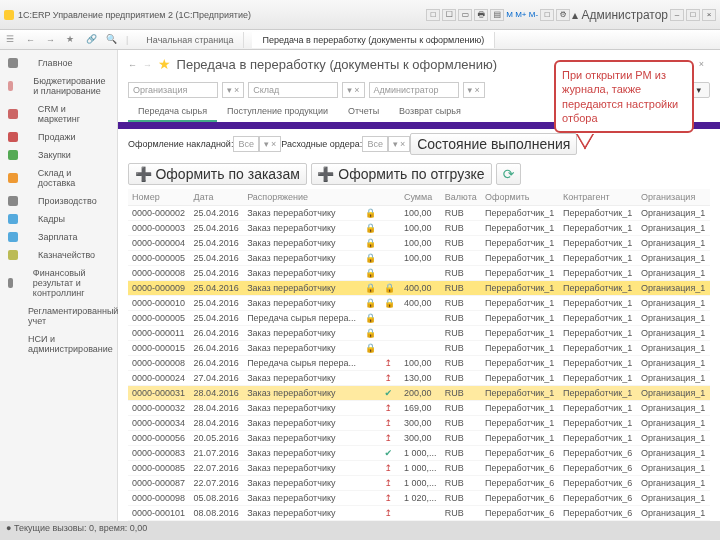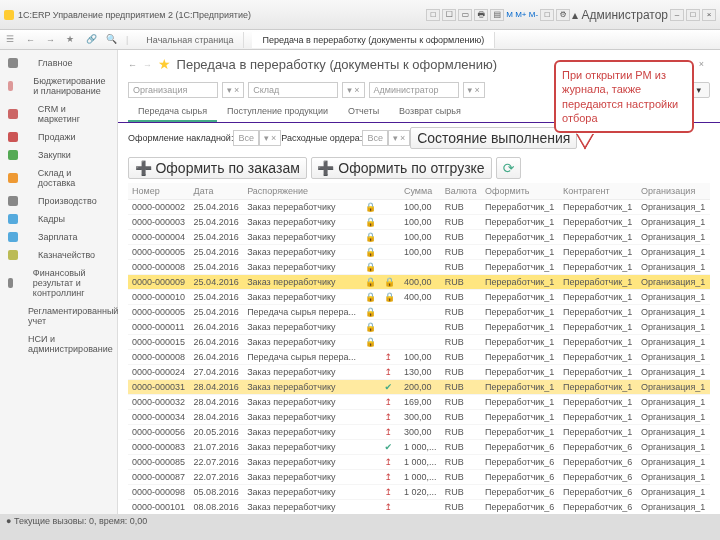--- a/index.html
+++ b/index.html
@@ -17,39 +17,39 @@
 .side-icon{width:10px;height:10px;border-radius:2px}
 .content{flex:1;background:#fff;display:flex;flex-direction:column;overflow:hidden}
 .tab{padding:3px 10px;font-size:9px;color:#666;border-right:1px solid #ddd}
 .tab.active{background:#fff;color:#333}
 .header{padding:6px 10px;display:flex;align-items:center;gap:6px}
 .header h2{font-size:13px;font-weight:normal;color:#555}
 .star{color:#fc3;font-size:14px}
 .filters{display:flex;gap:4px;padding:4px 10px;align-items:center}
 .filter-box{border:1px solid #ccc;padding:2px 4px;font-size:9px;background:#fff;color:#999;height:16px;display:flex;align-items:center}
 .filter-box.wide{width:90px}
-.subtabs{display:flex;border-bottom:1px solid #4c1d95;padding:0 10px}
+.subtabs{display:flex;border-bottom:7px solid #4c1d95;padding:0 10px}
 .subtab{padding:4px 10px;font-size:9px;color:#666;cursor:pointer}
 .subtab.active{border-bottom:2px solid #4a8}
 .subfilters{display:flex;gap:0;padding:4px 10px;align-items:center;flex-wrap:wrap}
 .action-row{display:flex;gap:4px;padding:4px 10px}
 .btn{border:1px solid #ccc;background:linear-gradient(#fff,#f0f0f0);padding:2px 6px;font-size:14px;display:flex;align-items:center;gap:3px;border-radius:2px}
 .btn-icon{color:#4a8;font-weight:bold}
 .table-wrap{flex:1;overflow:auto;padding:0 10px}
 table{width:100%;border-collapse:collapse;font-size:9px}
 th{text-align:left;padding:3px 4px;color:#888;font-weight:normal;border-bottom:1px solid #eee;background:#fafafa}
 td{padding:2px 4px;border-bottom:1px solid #f5f5f5;color:#555;white-space:nowrap}
 tr.hl{background:#ffe680}
 tr.hl2{background:#ffeaa0}
 .lock{color:#bbb}
 .check{color:#4a8}
 .arrow-up{color:#c44}
 .footer-link{padding:4px 10px;font-size:9px;color:#666}
 .footer-link a{color:#06c}
-.status{position:absolute;bottom:0;left:0;right:0;background:#ddd;padding:2px 6px;font-size:9px;color:#555;height:26px}
+.status{position:absolute;bottom:0;left:0;right:0;background:#ddd;padding:2px 6px;font-size:9px;color:#555;height:19px}
 .callout{position:absolute;right:26px;top:60px;width:140px;background:#fff;border:2px solid #c44;border-radius:6px;padding:6px;font-size:11px;color:#c44;line-height:1.3}
 .callout::after{content:"";position:absolute;bottom:-12px;left:20px;width:16px;height:16px;border-left:2px solid #c44;border-bottom:2px solid #c44;background:#fff;transform:rotate(-45deg) skew(-15deg,-15deg);clip-path:polygon(0 0,100% 100%,0 100%)}
 .more-btn{margin-left:auto;border:1px solid #ccc;padding:2px 8px;background:#f8f8f8;border-radius:2px}
 .close-x{margin-left:auto;color:#999;cursor:pointer;padding:0 6px}
 </style>
 </head>
 <body>
 
 <div class="titlebar">
   <span class="titlebar-icon"></span>

